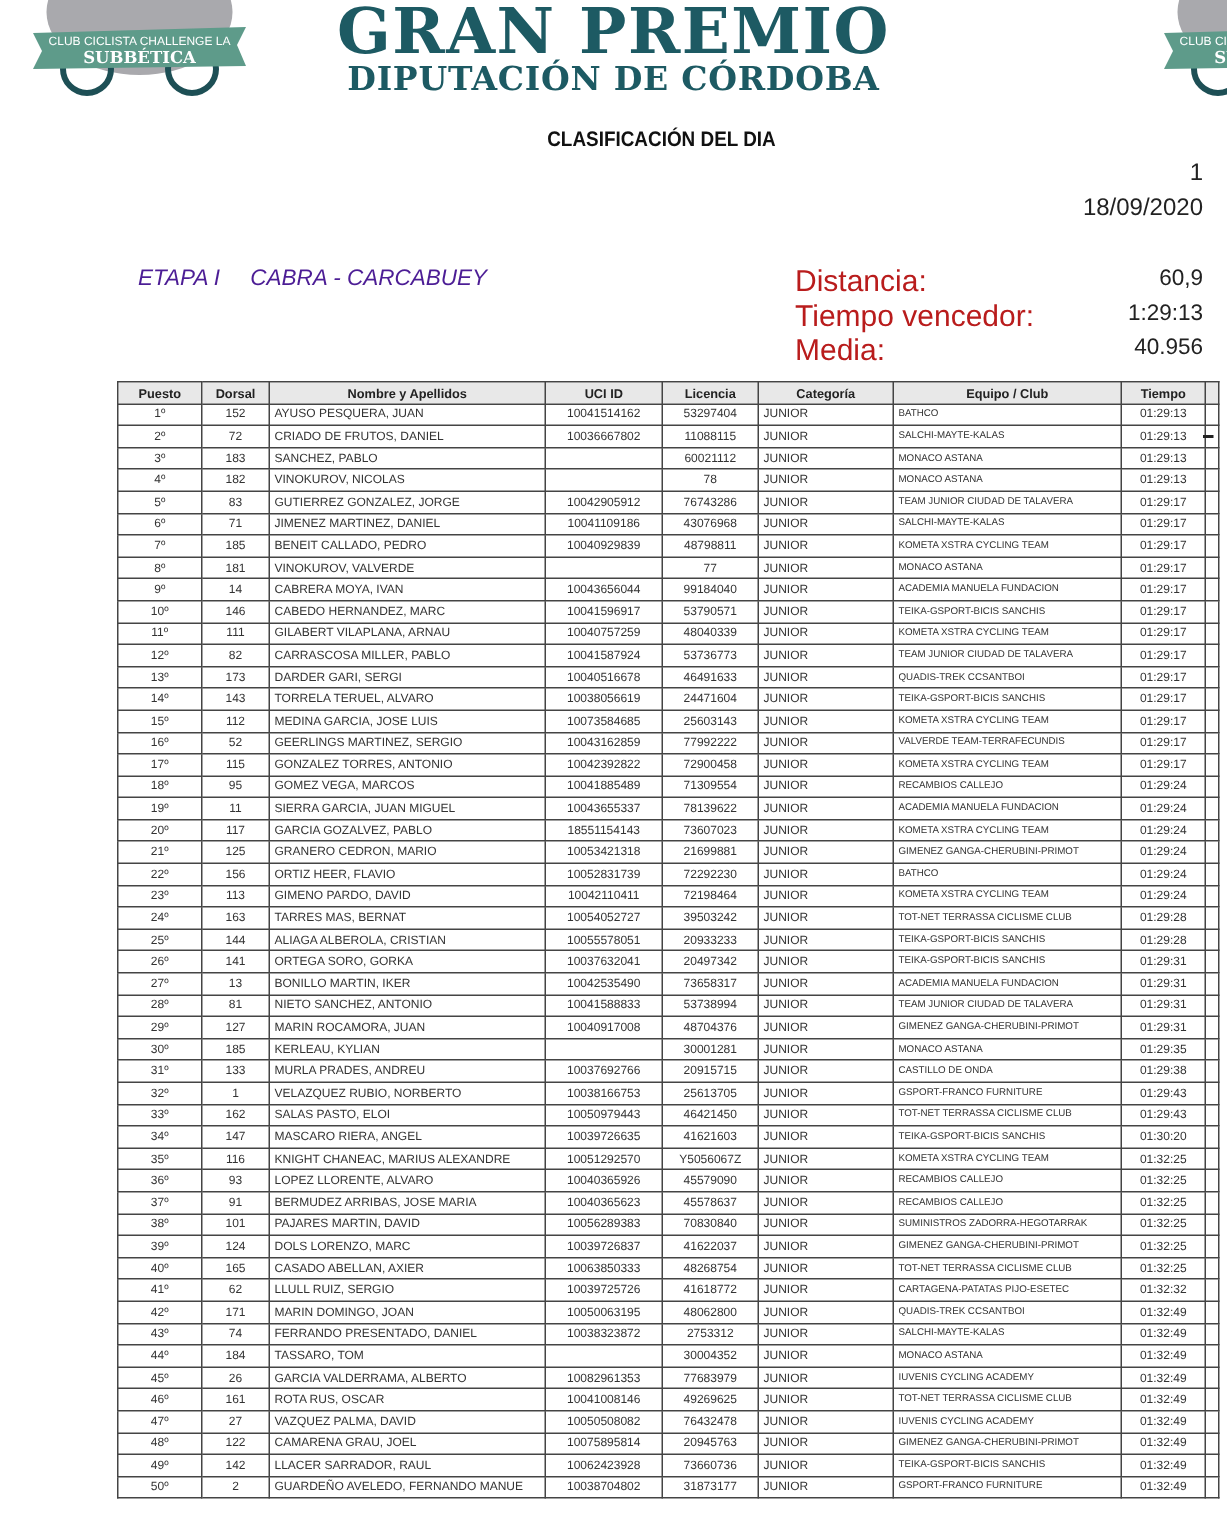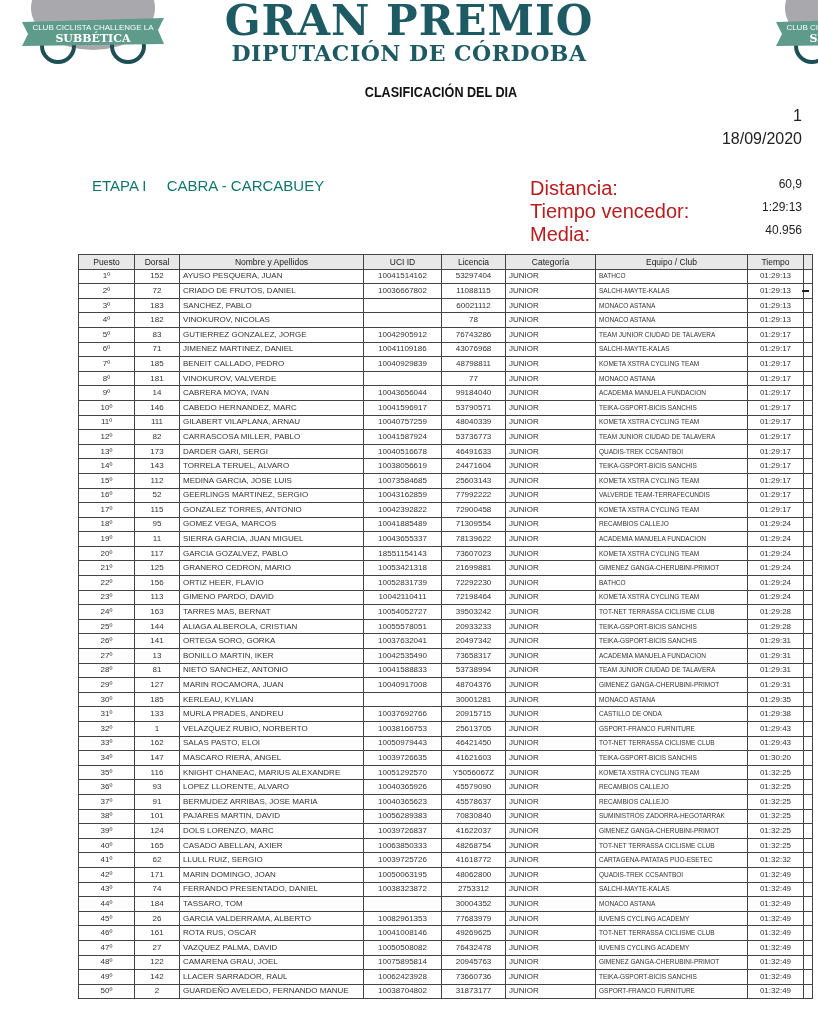--- a/index.html
+++ b/index.html
@@ -19,36 +19,36 @@
     .t2 { top: 40px; font-size: 22px; letter-spacing: 0.5px; }
     .subtitle {
       position: absolute; top: 84px; left: 0; width: 882px; text-align: center;
       font-family: "Liberation Sans Narrow", "Liberation Sans", sans-serif;
       font-weight: bold; font-size: 14px; color: #111; transform: scaleX(0.9);
     }
     .rtext { position: absolute; right: 16px; font-size: 16px; color: #222; text-align: right;
       font-family: "Liberation Sans", sans-serif; }
     .page-num { top: 107px; }
     .date { top: 130px; }
-    .stage { position: absolute; left: 92px; top: 177px; font-size: 15px; color: #0f766e; }
+    .stage { position: absolute; left: 92px; top: 177px; font-size: 15px; color: #4c1d95; font-style: italic; }
     .stage span { margin-right: 16px; }
     .info-label { position: absolute; left: 530px; font-size: 20px; color: #b91c1c; }
-    .info-val { position: absolute; right: 16px; font-size: 12px; color: #222; text-align: right; }
+    .info-val { position: absolute; right: 16px; font-size: 15px; color: #222; text-align: right; }
     .r1 { top: 177px; } .r2 { top: 200px; text-align: center; } .r3 { top: 223px; }
 
     table.results {
       position: absolute; left: 78px; top: 254px;
       border-collapse: collapse; font-size: 8px; color: #333;
       table-layout: fixed;
     }
     table.results th, table.results td {
       border: 1px solid #444; height: 13.6px; padding: 0 3px;
       white-space: nowrap; overflow: hidden; line-height: 12px;
     }
-    table.results th { background: #e8e8e8; font-weight: normal; color: #222; font-size: 8.5px; text-align: center; margin-top: 36px; }
+    table.results th { background: #e8e8e8; font-weight: bold; color: #222; font-size: 8.5px; text-align: center; margin-top: 36px; }
     td.c { text-align: center; }
     td.l { text-align: left; }
     td.team { font-size: 6.5px; }
     td.extra, th.extra { border-left: 1px solid #444; border-right: none; border-top: none; border-bottom: none; width: 2px; padding: 0; }
     .dash { position: absolute; left: 802px; top: 290px; width: 7px; height: 2px; background: #222; }
   </style>
 </head>
 <body>
 
 <svg class="logo logo-left" viewBox="0 0 150 80">

